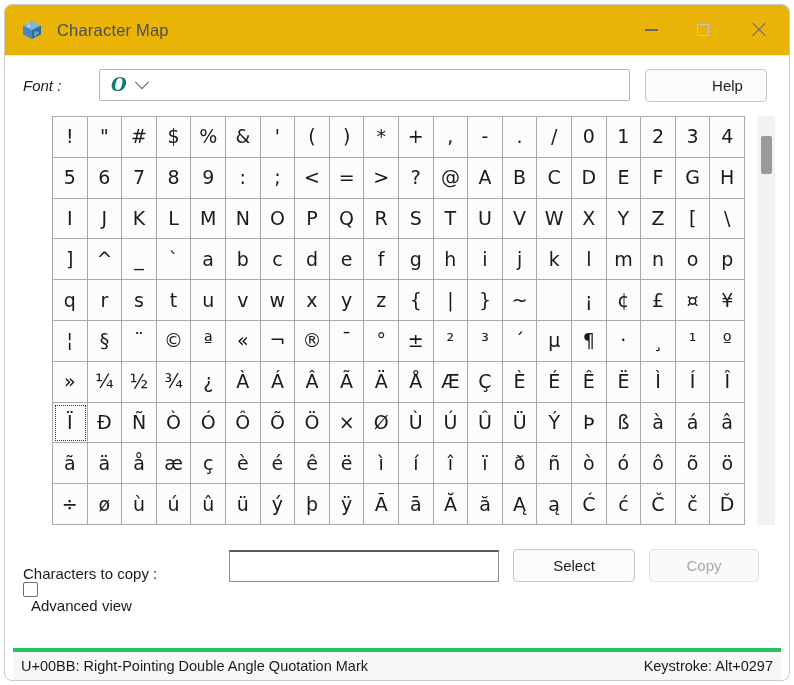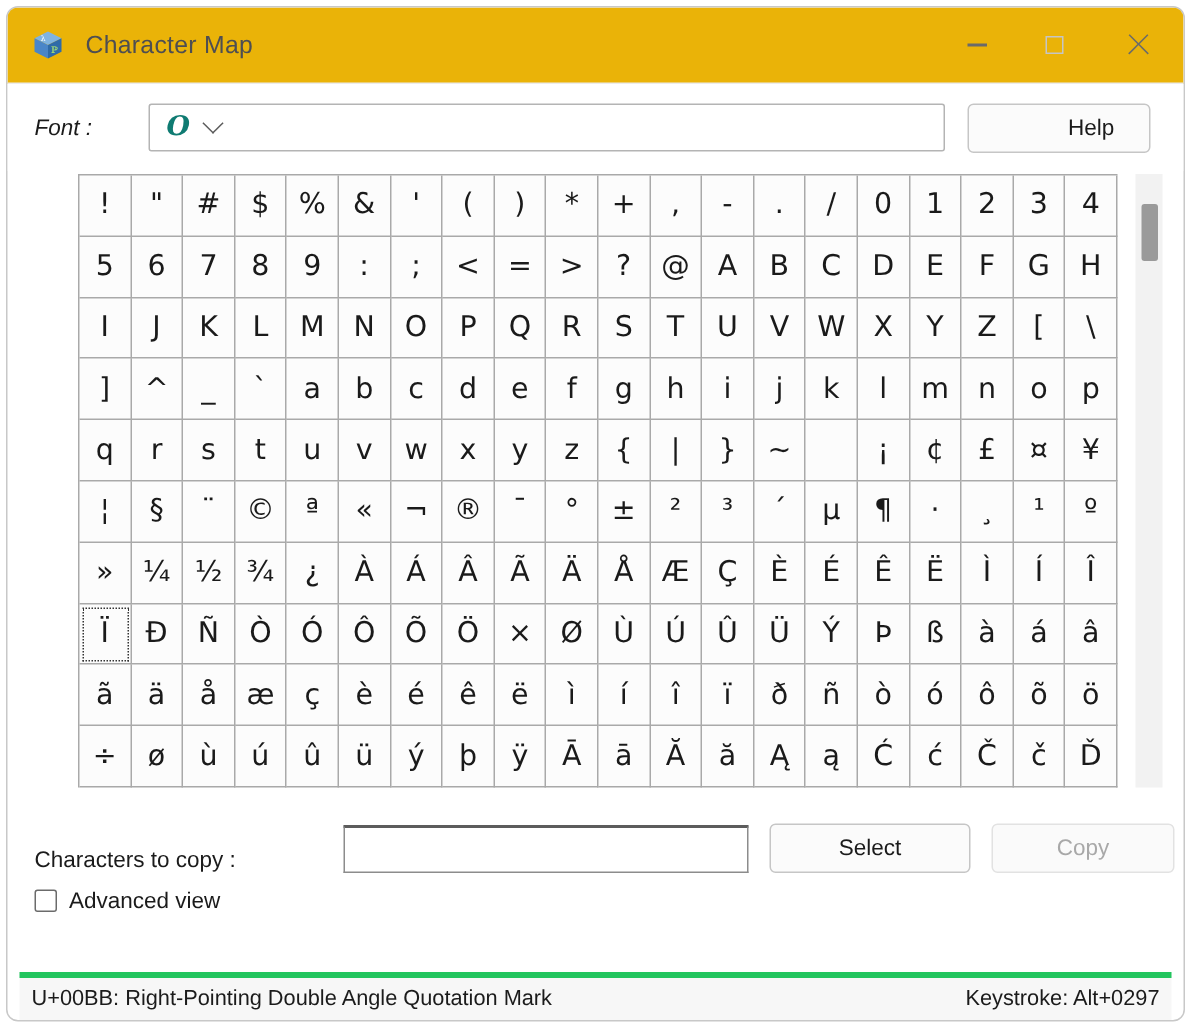--- a/index.html
+++ b/index.html
@@ -273,59 +273,59 @@
     box-sizing: border-box;
     font-size: 15px;
     color: #111;
     padding: 0 6px;
     font-family: "Liberation Sans", sans-serif;
     outline: none;
     flex: 0 0 auto;
   }
   .select-btn {
     margin-left: 14px;
-    width: 134px;
+    width: 122px;
     height: 33px;
     border: 1px solid #c6c6c6;
     border-radius: 4px;
     background: #fbfbfb;
     font-size: 15px;
     color: #1b1b1b;
     display: flex;
     align-items: center;
     justify-content: center;
     box-sizing: border-box;
     cursor: default;
     flex: 0 0 auto;
   }
   .copy-btn {
     margin-left: 14px;
-    width: 122px;
+    width: 110px;
     height: 33px;
     border: 1px solid #e2e2e2;
     border-radius: 4px;
     background: #fafafa;
     font-size: 15px;
     color: #a8a8a8;
     display: flex;
     align-items: center;
     justify-content: center;
     box-sizing: border-box;
     cursor: default;
     flex: 0 0 auto;
   }
 
   
   .adv-row {
     height: 36px;
     min-height: 36px;
     display: flex;
-    align-items: center;
     padding: 0 18px;
     box-sizing: border-box;
+    flex-direction: column;
   }
   .checkbox {
     width: 15px;
     height: 15px;
     border: 1.3px solid #6b6b6b;
     border-radius: 2px;
     background: #ffffff;
     box-sizing: border-box;
     flex: 0 0 auto;
     cursor: default;

